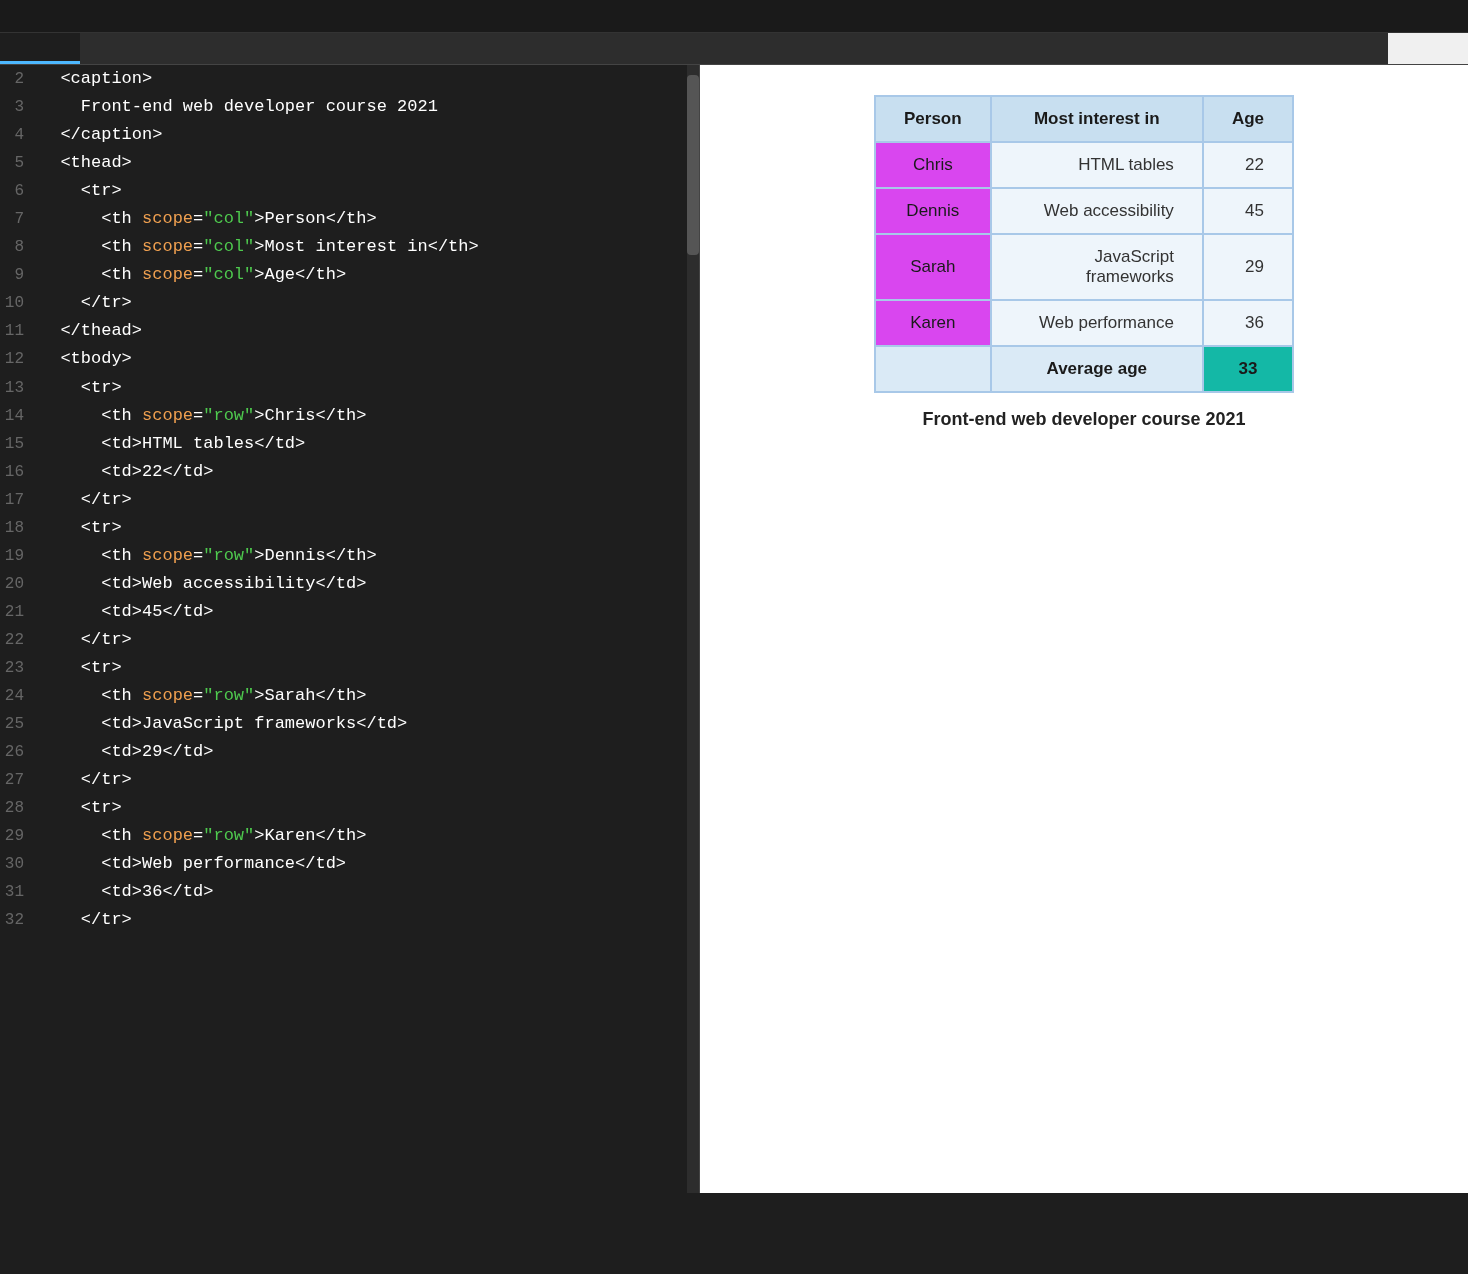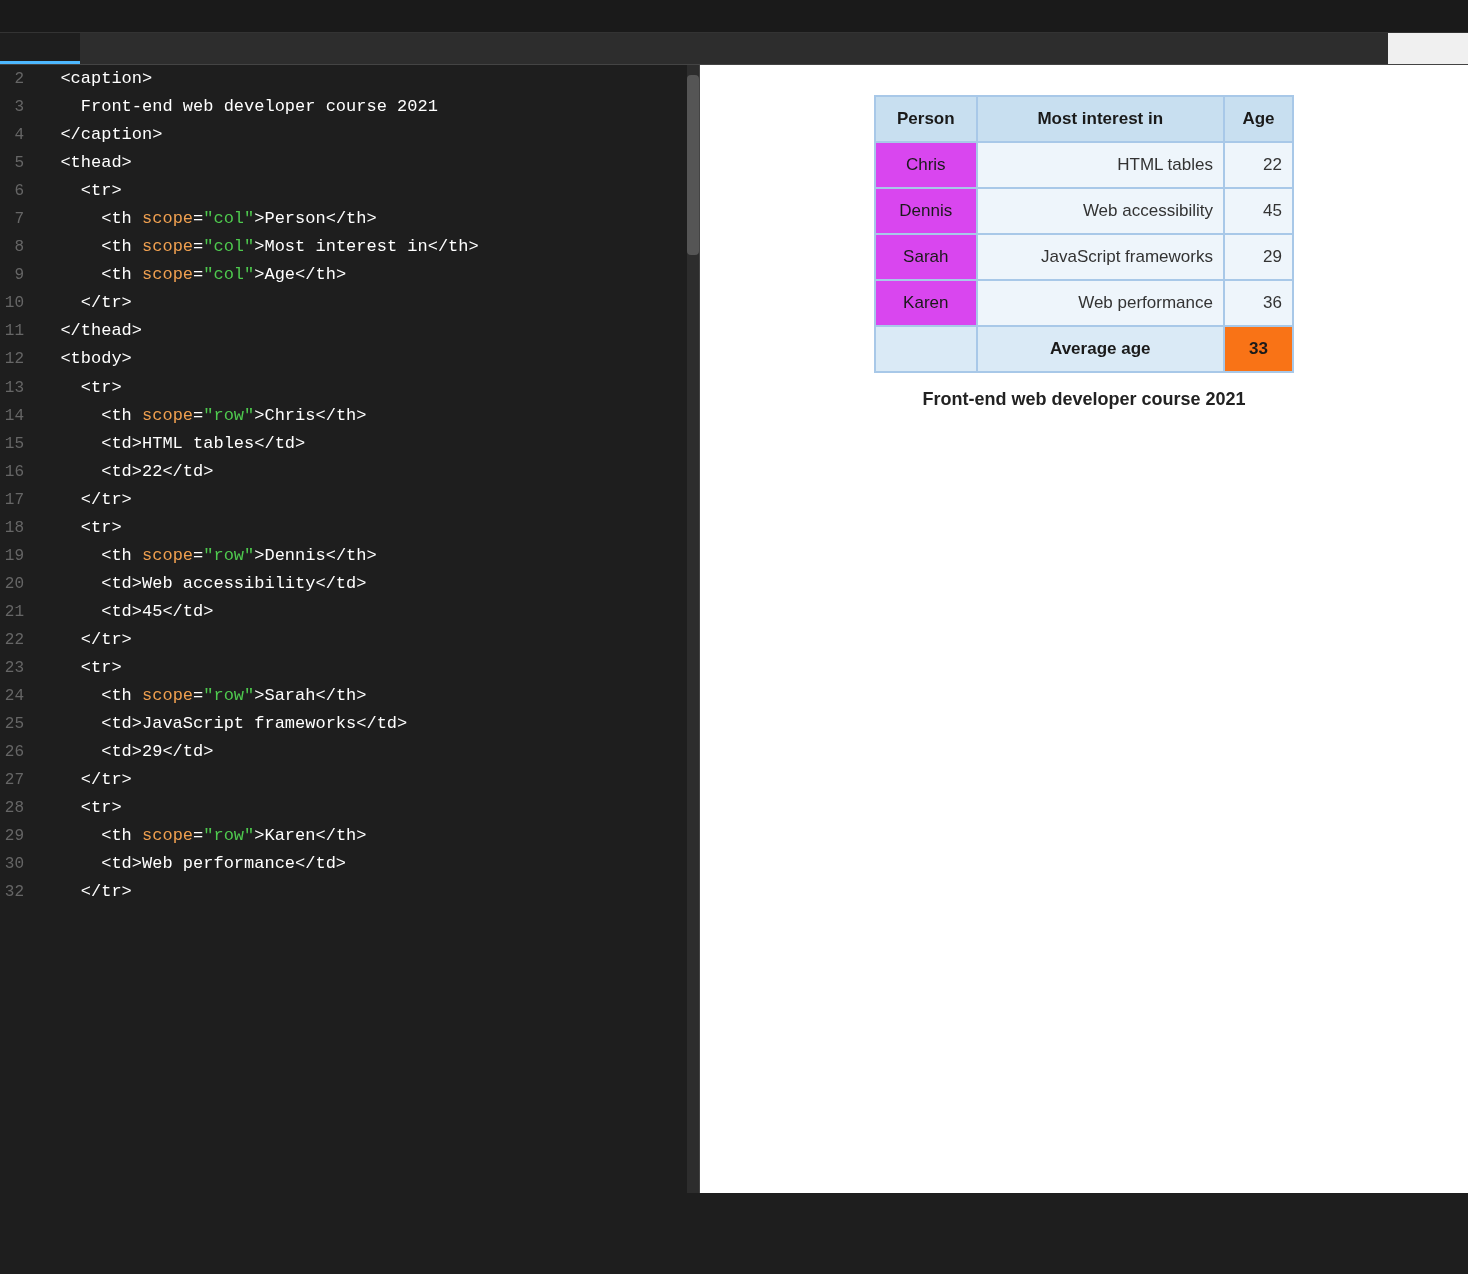--- a/index.html
+++ b/index.html
@@ -146,21 +146,21 @@
       caption-side: bottom;
       font-weight: 700;
       font-size: 18px;
       padding-top: 16px;
       color: #222;
       text-align: center;
     }
     .demo-table th,
     .demo-table td {
       border: 2px solid #a8c8e8;
-      padding: 12px 10px;
+      padding: 12px 28px;
       text-align: center;
       margin-top: 36px;
     }
     .demo-table thead tr {
       background: #c8dff0;
     }
     .demo-table thead th {
       font-weight: 700;
       color: #1a1a1a;
     }
@@ -173,21 +173,21 @@
       background: #eef5fb;
       color: #333;
       text-align: right;
     }
     .demo-table tfoot tr td {
       background: #daeaf6;
       font-weight: 700;
       color: #1a1a1a;
     }
     .demo-table tfoot tr td:last-child {
-      background: #f97316;
+      background: #14b8a6;
     }
 
     .output-inner {
       display: flex;
       flex-direction: column;
       align-items: flex-start;
       padding-top: 10px;
     }
   </style>
 </head>
@@ -316,20 +316,24 @@
           <span class="line-num">28</span>
           <span class="line-content"><span class="kw-tag">    &lt;tr&gt;</span></span>
         </div>
         <div class="code-line">
           <span class="line-num">29</span>
           <span class="line-content"><span class="kw-tag">      &lt;th </span><span class="kw-attr">scope</span><span class="kw-tag">=</span><span class="kw-val">"row"</span><span class="kw-tag">&gt;Karen&lt;/th&gt;</span></span>
         </div>
         <div class="code-line">
           <span class="line-num">30</span>
           <span class="line-content"><span class="kw-tag">      &lt;td&gt;Web performance&lt;/td&gt;</span></span>
+        </div>
+        <div class="code-line">
+          <span class="line-num">31</span>
+          <span class="line-content"><span class="kw-tag">      &lt;td&gt;36&lt;/td&gt;</span></span>
         </div>
         <div class="code-line">
           <span class="line-num">32</span>
           <span class="line-content"><span class="kw-tag">    &lt;/tr&gt;</span></span>
         </div>
       </div>
     <div class="scrollbar">
       <div class="scrollbar-thumb"></div>
     </div>
   </div>

